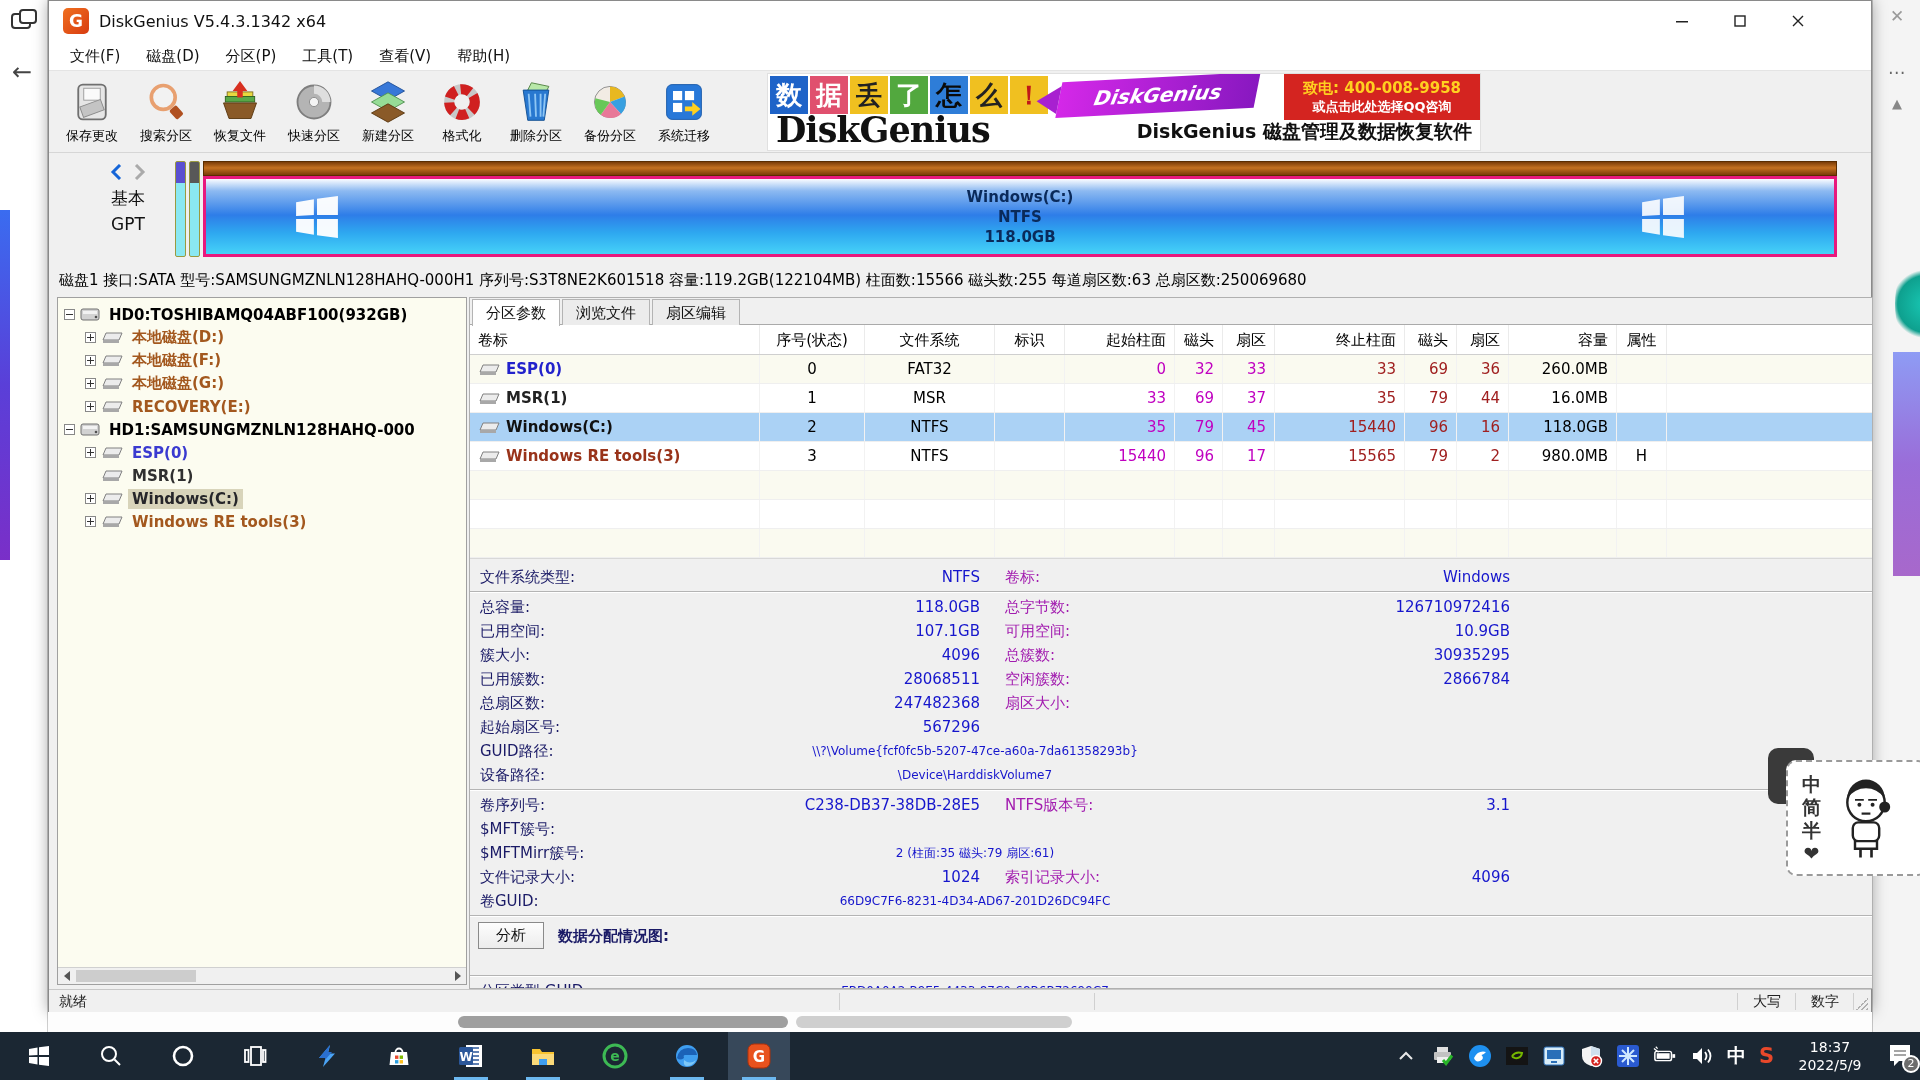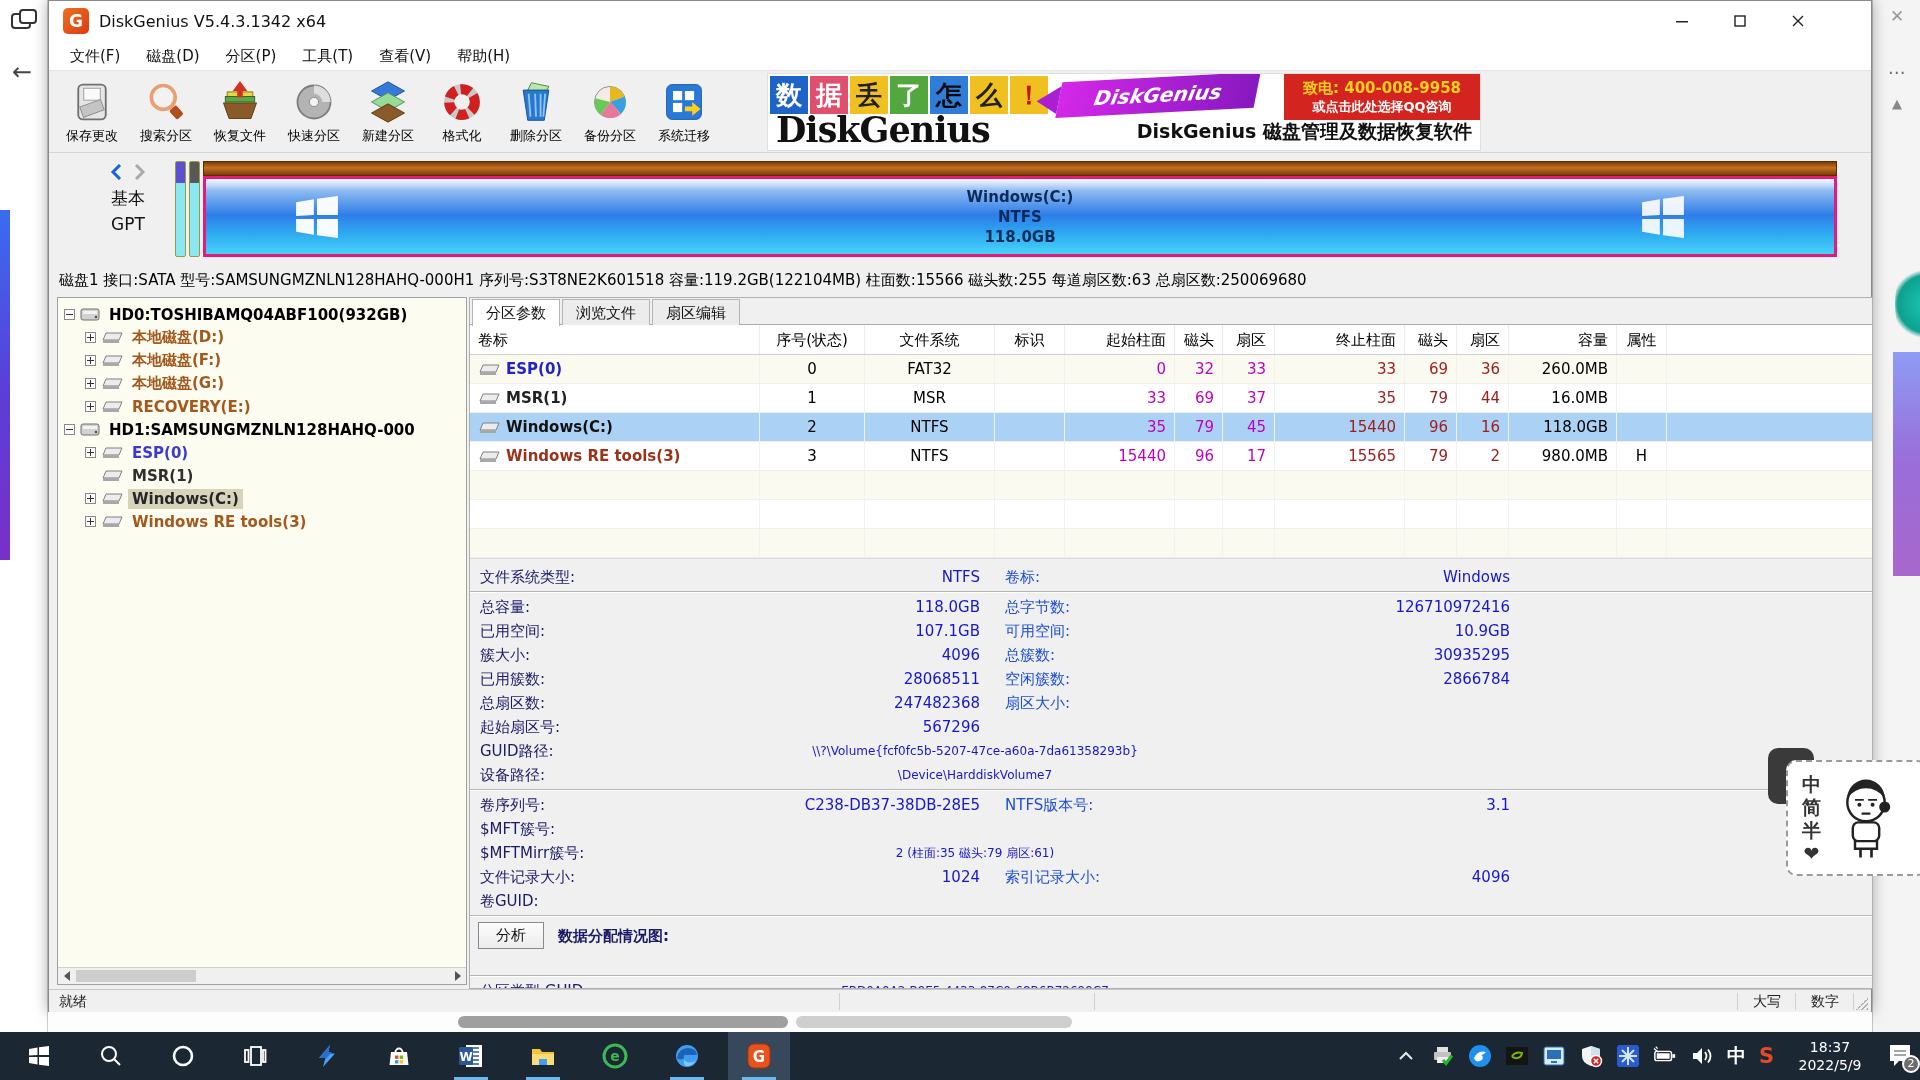--- a/index.html
+++ b/index.html
@@ -99,21 +99,21 @@
   .tcell { font-size:15px; line-height:28px; padding:0 8px; border-right:1px solid #f2f2f2; white-space:nowrap; overflow:hidden; display:flex; align-items:center; }
   .tcell.right { justify-content:flex-end; } .tcell.center { justify-content:center; }
   .hcell.right { text-align:right; } .hcell.center { text-align:center; }
   .c-start { color:#c000c0; } .c-end { color:#a02020; }
   .row-name { font-weight:bold; margin-left:6px; }
   
   #details { position:absolute; left:0; top:260px; width:100%; bottom:0; background:#f0f0f0; border-top:1px solid #d8d8d8; padding-top:6px; }
   .d-row { position:relative; height:24px; }
   .d-la { position:absolute; left:10px; font-size:15px; color:#1a1a66; line-height:24px; }
   .d-va { position:absolute; left:10px; width:500px; text-align:right; font-size:15px; color:#1616cc; line-height:24px; }
-  .d-lb { position:absolute; left:535px; font-size:15px; color:#1d4ed8; line-height:24px; }
+  .d-lb { position:absolute; left:535px; font-size:15px; color:#a21caf; line-height:24px; }
   .d-vb { position:absolute; left:535px; width:505px; text-align:right; font-size:15px; color:#1616cc; line-height:24px; }
   .d-wide { position:absolute; left:10px; width:990px; text-align:center; font-size:12px; color:#1616cc; line-height:24px; }
   .d-sep { height:2px; margin:2px 0; border-top:1px solid #b4b4b4; border-bottom:1px solid #fff; }
   #analyze-row { position:relative; height:34px; }
   #analyze-btn { position:absolute; left:8px; top:3px; width:66px; height:27px; background:linear-gradient(180deg,#fdfdfd,#ececec); border:1px solid #8a8a8a; font-size:15px; color:#111; }
   #alloc-label { position:absolute; left:88px; top:0; line-height:34px; font-size:15px; color:#1a1a66; font-weight:bold; }
   #alloc-area { height:20px; }
 
   
   #statusbar { position:absolute; left:0; top:988px; width:100%; height:24px; background:#f0f0f0; border-top:1px solid #c8c8c8; font-size:14px; color:#222; }
@@ -693,20 +693,21 @@
             <span class="d-wide">2 (柱面:35 磁头:79 扇区:61)</span>
           </div>
           <div class="d-row">
             <span class="d-la">文件记录大小:</span>
             <span class="d-va">1024</span>
             <span class="d-lb">索引记录大小:</span>
             <span class="d-vb">4096</span>
           </div>
           <div class="d-row">
             <span class="d-la">卷GUID:</span>
+            <span class="d-wide">66D9C7F6-8231-4D34-AD67-201D26DC94FC</span>
           </div>
           <div class="d-sep"></div>
         </div>
       <div id="analyze-row">
         <button id="analyze-btn">分析</button>
         <div id="alloc-label">数据分配情况图:</div>
       </div>
       <div id="alloc-area"></div>
       <div class="d-sep"></div>
       <div class="d-row">

